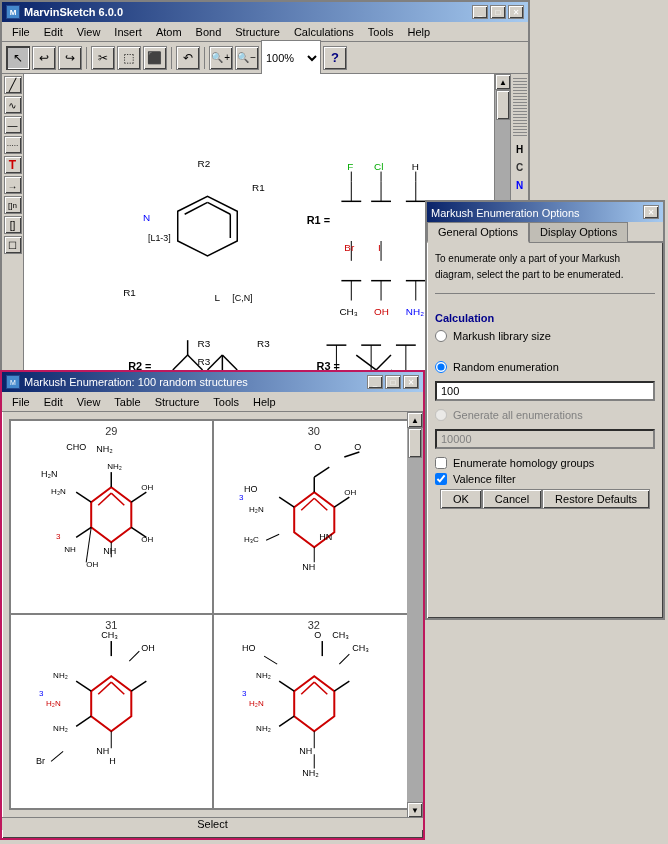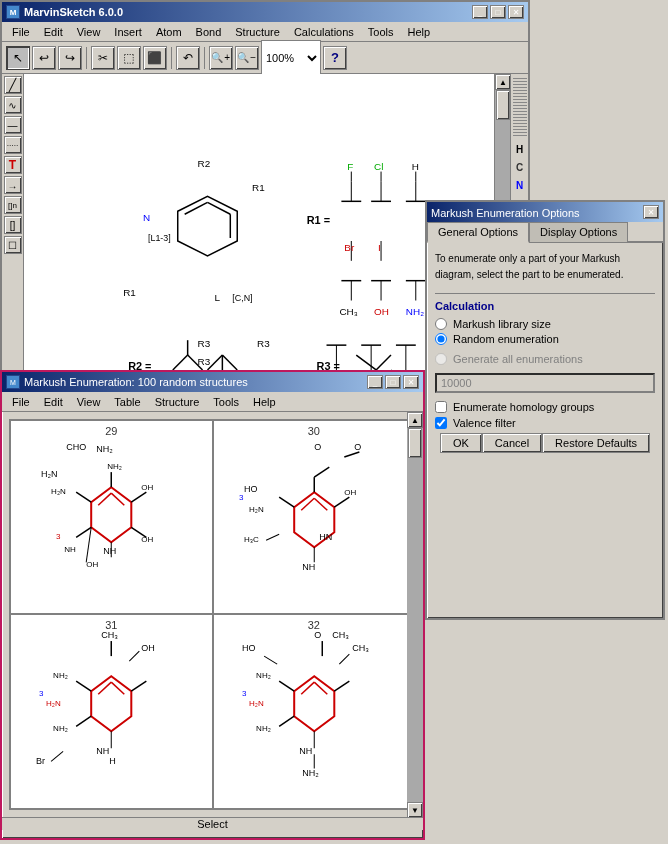--- a/index.html
+++ b/index.html
@@ -243,24 +243,24 @@
     .info-text {
       font-size: 10px;
       line-height: 1.6;
       margin-bottom: 10px;
     }
     .section-header {
       color: #00008b;
       font-size: 11px;
       font-weight: bold;
       border-top: 1px solid #808080;
-      padding-top: 6px;
+      padding-top: 18px;
       margin-bottom: 6px;
     }
-    .radio-group { display: flex; flex-direction: column; gap: 3px; margin-bottom: 8px; }
+    .radio-group { display: flex; flex-direction: column; gap: 19px; margin-bottom: 8px; }
     .radio-item { display: flex; align-items: center; gap: 6px; font-size: 11px; }
     .radio-input { width: 12px; height: 12px; }
     .number-input {
       width: 100%;
       height: 20px;
       border: 2px inset #808080;
       background: white;
       padding: 1px 4px;
       font-size: 11px;
       margin-bottom: 8px;
@@ -698,20 +698,21 @@
       <label class="radio-item">
         <input type="radio" name="calc" class="radio-input" style="">
         <span>Markush library size</span>
       </label>
       <label class="radio-item">
         <input type="radio" name="calc" class="radio-input" checked="" style="">
         <span>Random enumeration</span>
       </label>
     </div>
 
+    <input type="text" class="number-input" value="100" style="">
 
     <div class="radio-group">
       <label class="radio-item disabled-radio">
         <input type="radio" name="gen" class="radio-input" disabled="" style="">
         <span style="color:#808080;">Generate all enumerations</span>
       </label>
     </div>
 
     <input type="text" class="number-input disabled" value="10000" disabled="" style="">
 

